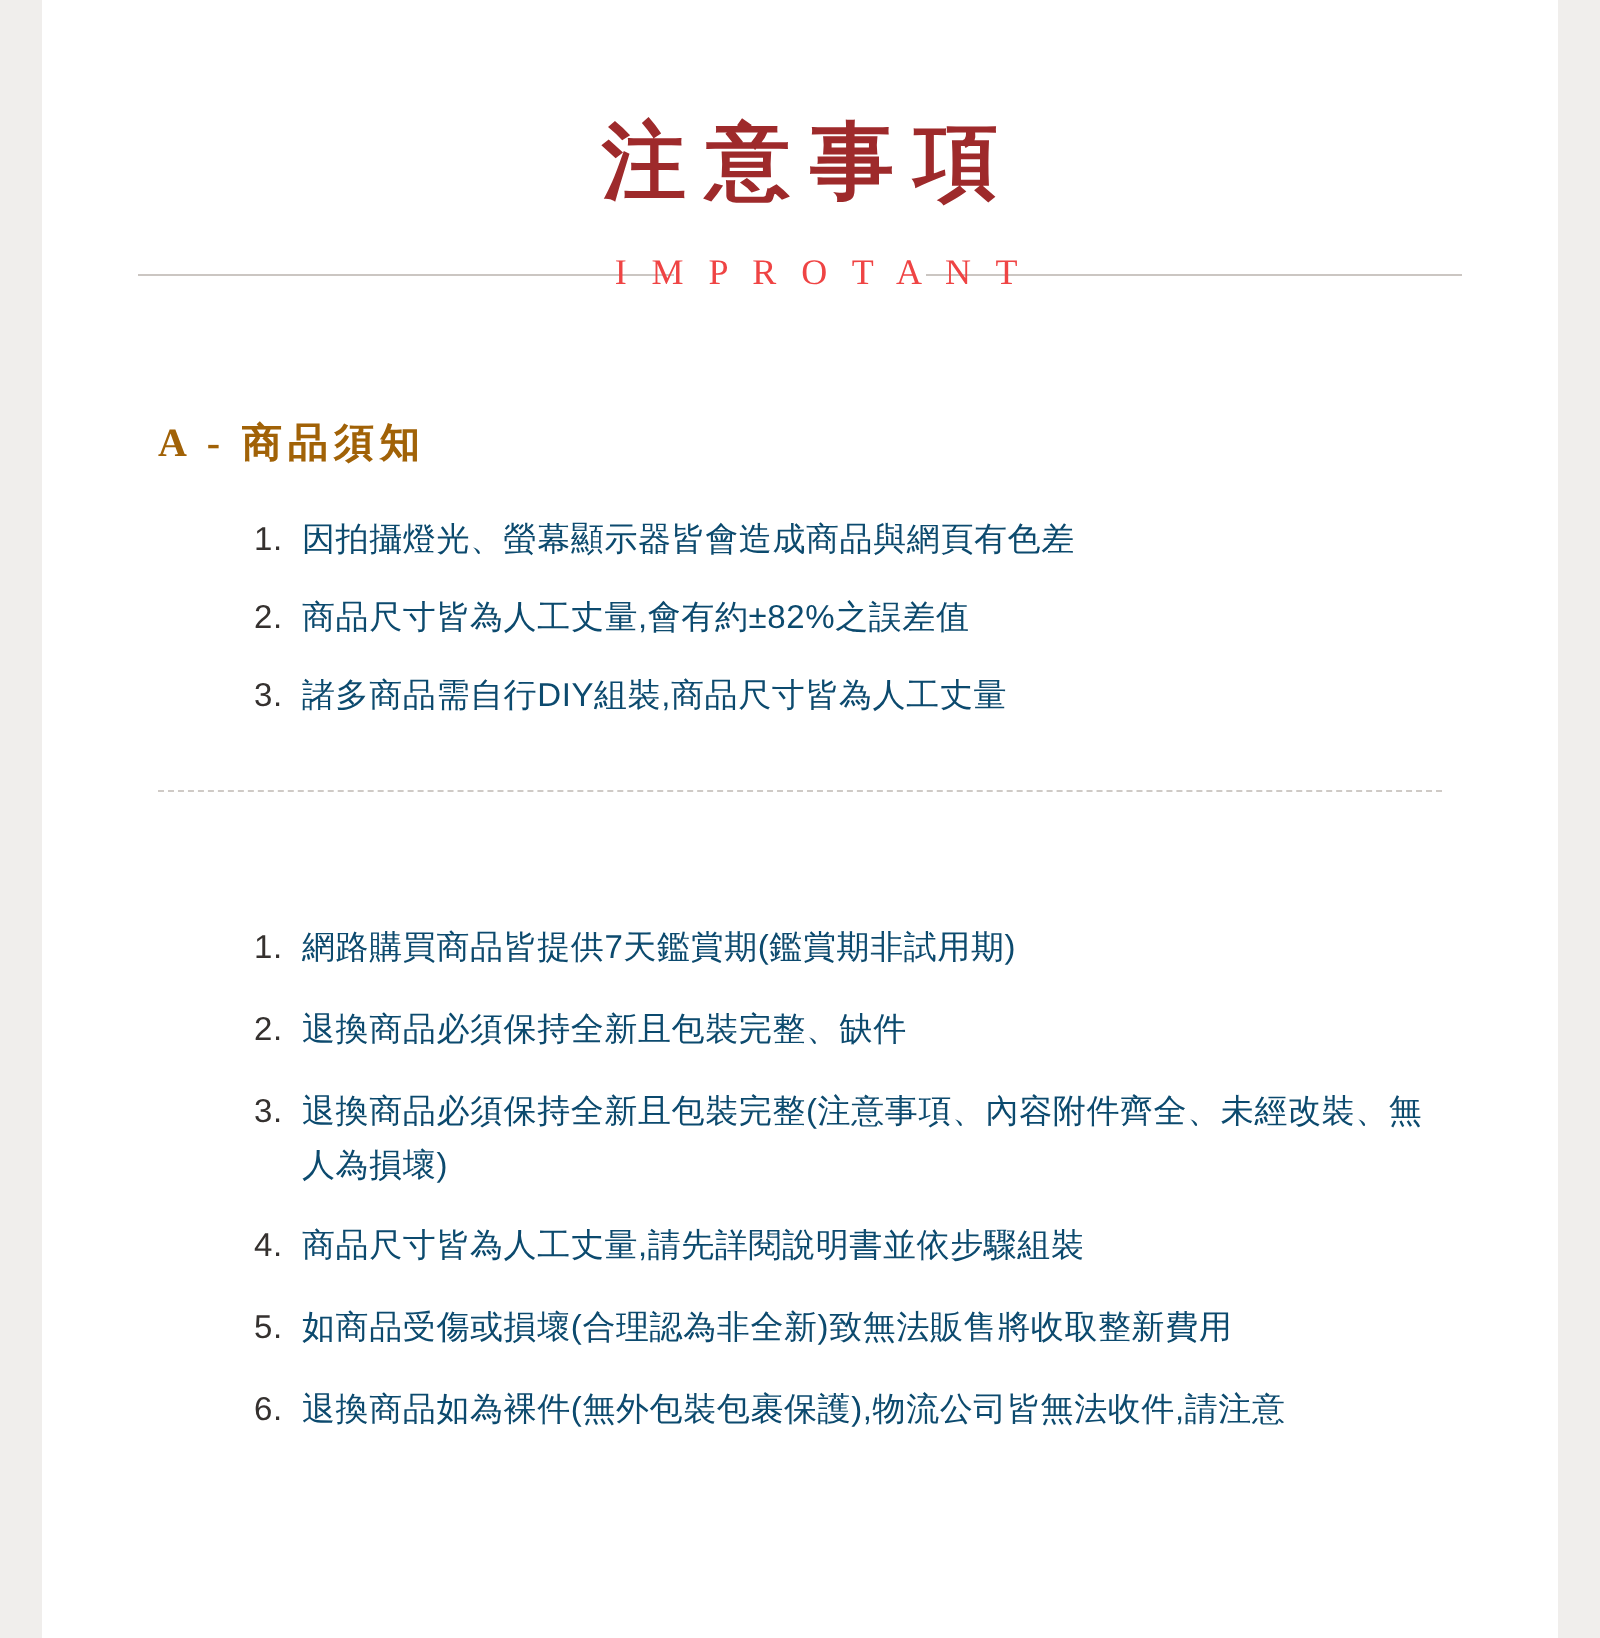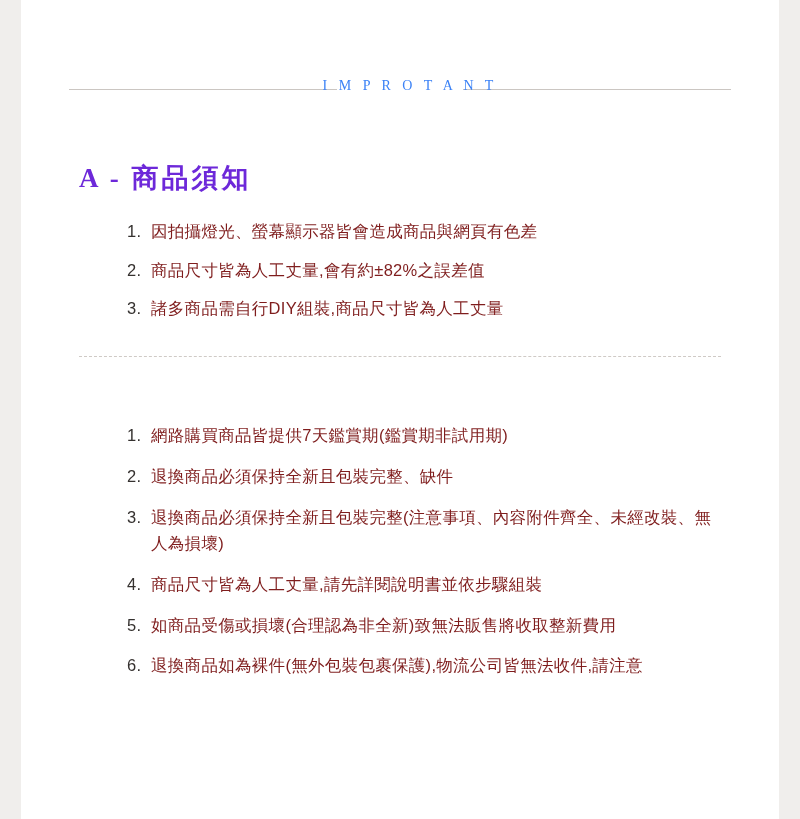--- a/index.html
+++ b/index.html
@@ -55,52 +55,52 @@
   .sub-rule-wrap .line.right {
     right: 48px;
     width: 268px;
   }
   .subtitle {
     position: absolute;
     left: 0;
     right: 0;
     top: 0;
     font-family: "Liberation Serif", "DejaVu Serif", serif;
-    font-size: 14px;
-    color: #3b82f6;
+    font-size: 18px;
+    color: #ef4444;
     letter-spacing: 4px;
     text-indent: 4px;
     padding-left: 16px;
   }
   
   .section {
     padding: 0 58px;
   }
   .section-title {
     font-family: "Liberation Serif", "DejaVu Serif", serif;
-    font-size: 27px;
+    font-size: 20px;
     font-weight: bold;
-    color: #6d28d9;
+    color: #a16207;
     letter-spacing: 3px;
     margin: 0;
   }
   .sec-a .section-title { padding-top: 62px; }
   .sec-b .section-title { padding-top: 10px; }
 
   ol.items {
     list-style: none;
     margin: 18px 0 0 0;
     padding: 0 0 0 48px;
     counter-reset: item;
   }
   ol.items li {
     position: relative;
     counter-increment: item;
     font-size: 16.5px;
-    color: #7f1d1d;
+    color: #0c4a6e;
     line-height: 1.62;
     margin-bottom: 10px;
     padding-left: 24px;
     letter-spacing: 0.3px;
   }
   ol.items li::before {
     content: counter(item) ".";
     position: absolute;
     left: 0;
     top: 0;
@@ -117,20 +117,21 @@
     margin: 34px 58px 0 58px;
   }
   .gap-after-divider { height: 46px; }
 </style>
 </head>
 <body>
 
 <div class="page">
 
   <div class="header">
+    <h1 class="main-title">注意事項</h1>
     <div class="sub-rule-wrap">
       <span class="line left"></span>
       <span class="line right"></span>
       <div class="subtitle">I M P R O T A N T</div>
     </div>
   </div>
 
   <div class="section sec-a">
     <h2 class="section-title">A - 商品須知</h2>
     <ol class="items">

